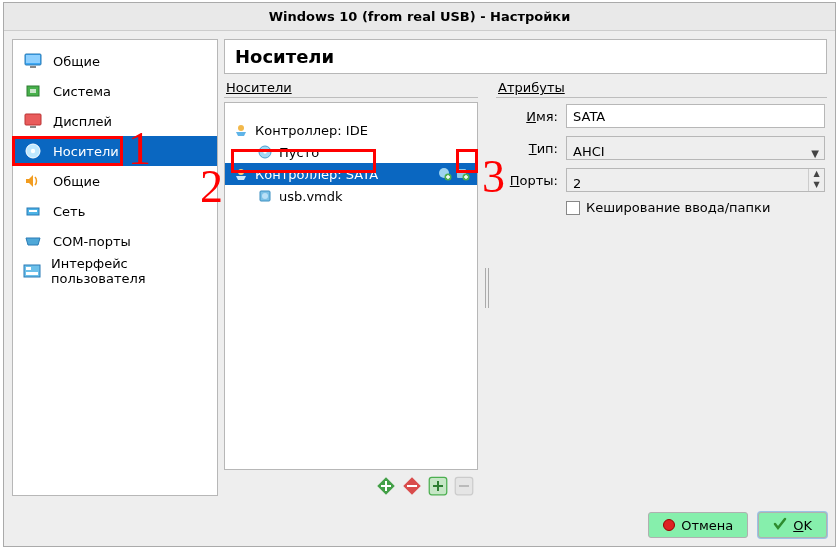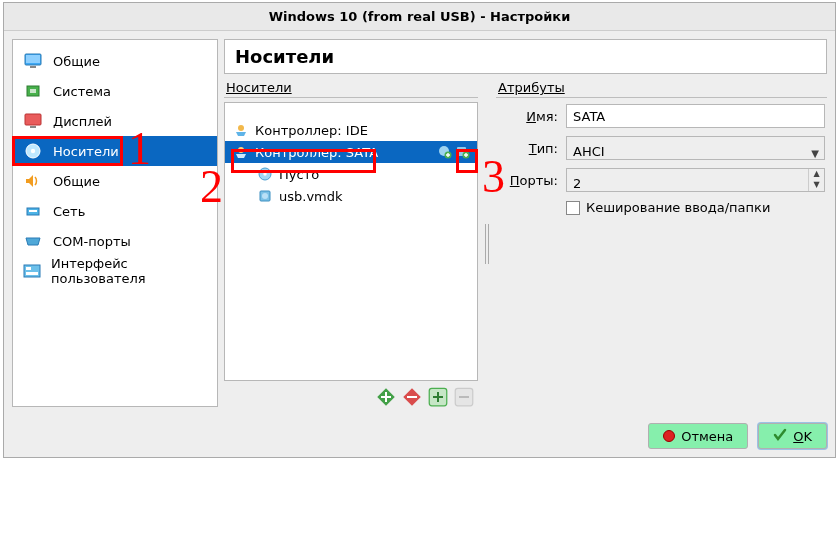--- a/index.html
+++ b/index.html
@@ -10,21 +10,21 @@
     color: #000;
     background: #fff;
     width: 840px;
     height: 551px;
     position: relative;
     overflow: hidden;
   }
   .window {
     position: absolute;
     left: 3px; top: 2px;
-    width: 833px; height: 456px;
+    width: 833px; height: 545px;
     border: 1px solid #aaa;
     background: #eeeeee;
     display: flex;
     flex-direction: column;
   }
   .titlebar {
     height: 28px;
     line-height: 28px;
     text-align: center;
     font-weight: bold;
@@ -352,20 +352,30 @@
 
           <div class="tree">
             <div class="tree-row">
               <span class="smico">
                 <svg viewBox="0 0 14 14">
                     <path d="M2 9h10l-2 4H4z" fill="#5fb4e8"></path>
                     <circle cx="7" cy="5" r="3" fill="#f2b84b"></circle>
                   </svg>
               </span>
               <span class="lbl">Контроллер: IDE</span>
+            </div>
+            <div class="tree-row">
+              <span class="spacer" style="width:18px"></span>
+              <span class="smico">
+                <svg viewBox="0 0 14 14">
+                    <circle cx="7" cy="7" r="6" fill="#a3d8f4" stroke="#4a9fd0"></circle>
+                    <circle cx="7" cy="7" r="1.7" fill="#fff"></circle>
+                  </svg>
+              </span>
+              <span class="lbl">Пусто</span>
             </div>
             <div class="tree-row sel">
               <span class="smico">
                 <svg viewBox="0 0 14 14">
                     <path d="M2 9h10l-2 4H4z" fill="#cfe9fb"></path>
                     <circle cx="7" cy="5" r="3" fill="#ffd27a"></circle>
                   </svg>
               </span>
               <span class="lbl">Контроллер: SATA</span>
               <span class="row-icons">
@@ -377,30 +387,20 @@
                     </svg>
                 </span>
                 <span class="smico">
                   <svg viewBox="0 0 14 14">
                       <rect x="1" y="2" width="9" height="9" rx="1" fill="#8fc9e8"></rect>
                       <circle cx="10" cy="10" r="3.5" fill="#4caf50"></circle>
                       <path d="M10 8v4M8 10h4" stroke="#fff" stroke-width="1.4"></path>
                     </svg>
                 </span>
               </span>
-            </div>
-            <div class="tree-row">
-              <span class="spacer" style="width:18px"></span>
-              <span class="smico">
-                <svg viewBox="0 0 14 14">
-                    <circle cx="7" cy="7" r="6" fill="#a3d8f4" stroke="#4a9fd0"></circle>
-                    <circle cx="7" cy="7" r="1.7" fill="#fff"></circle>
-                  </svg>
-              </span>
-              <span class="lbl">Пусто</span>
             </div>
             <div class="tree-row">
               <span class="spacer" style="width:18px"></span>
               <span class="smico">
                 <svg viewBox="0 0 14 14">
                     <rect x="2" y="2" width="10" height="10" rx="1" fill="#7cc1e6" stroke="#3d8fc1"></rect>
                     <circle cx="7" cy="7" r="3" fill="#b9e0f7"></circle>
                   </svg>
               </span>
               <span class="lbl">usb.vmdk</span>

